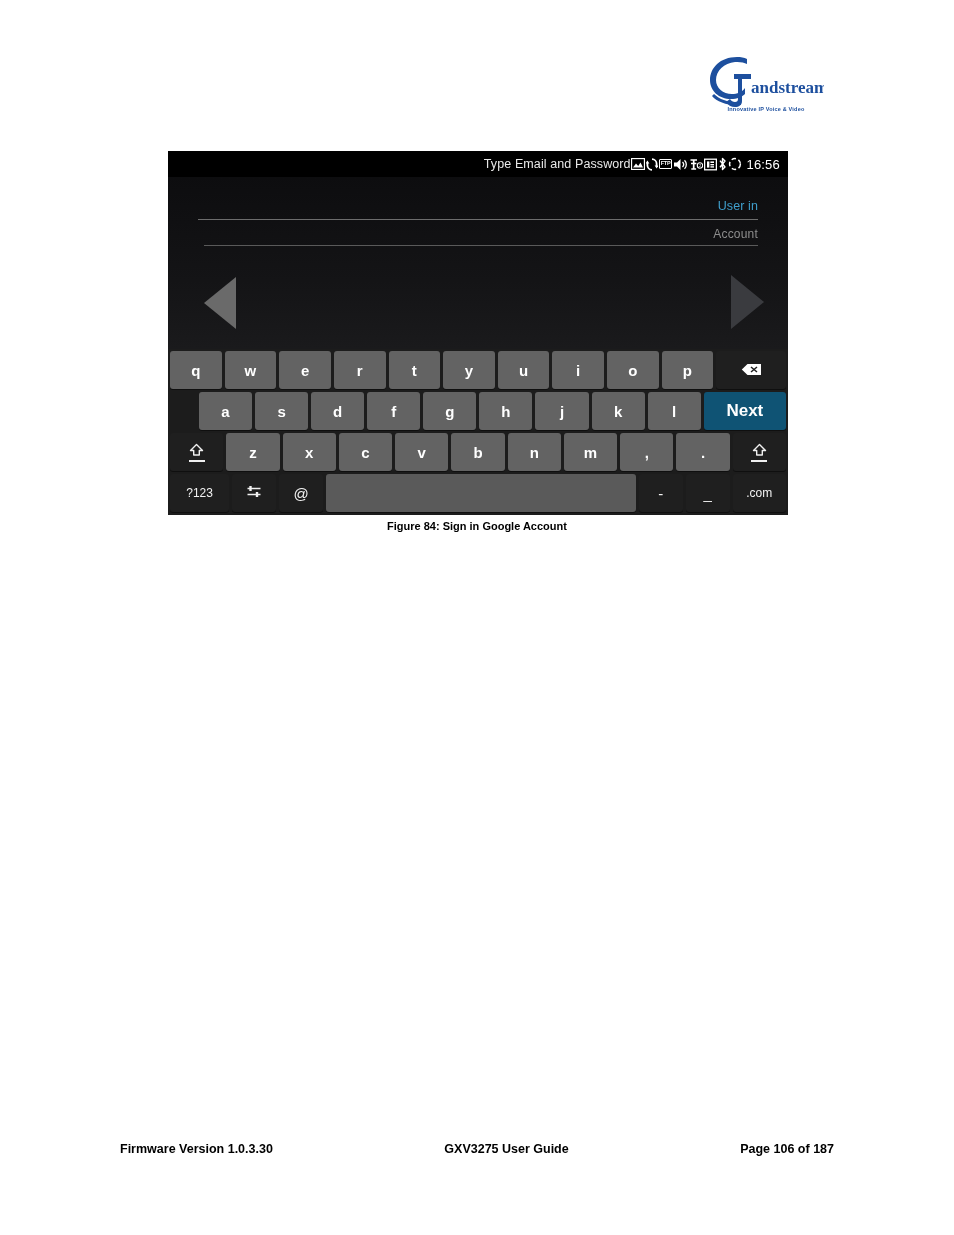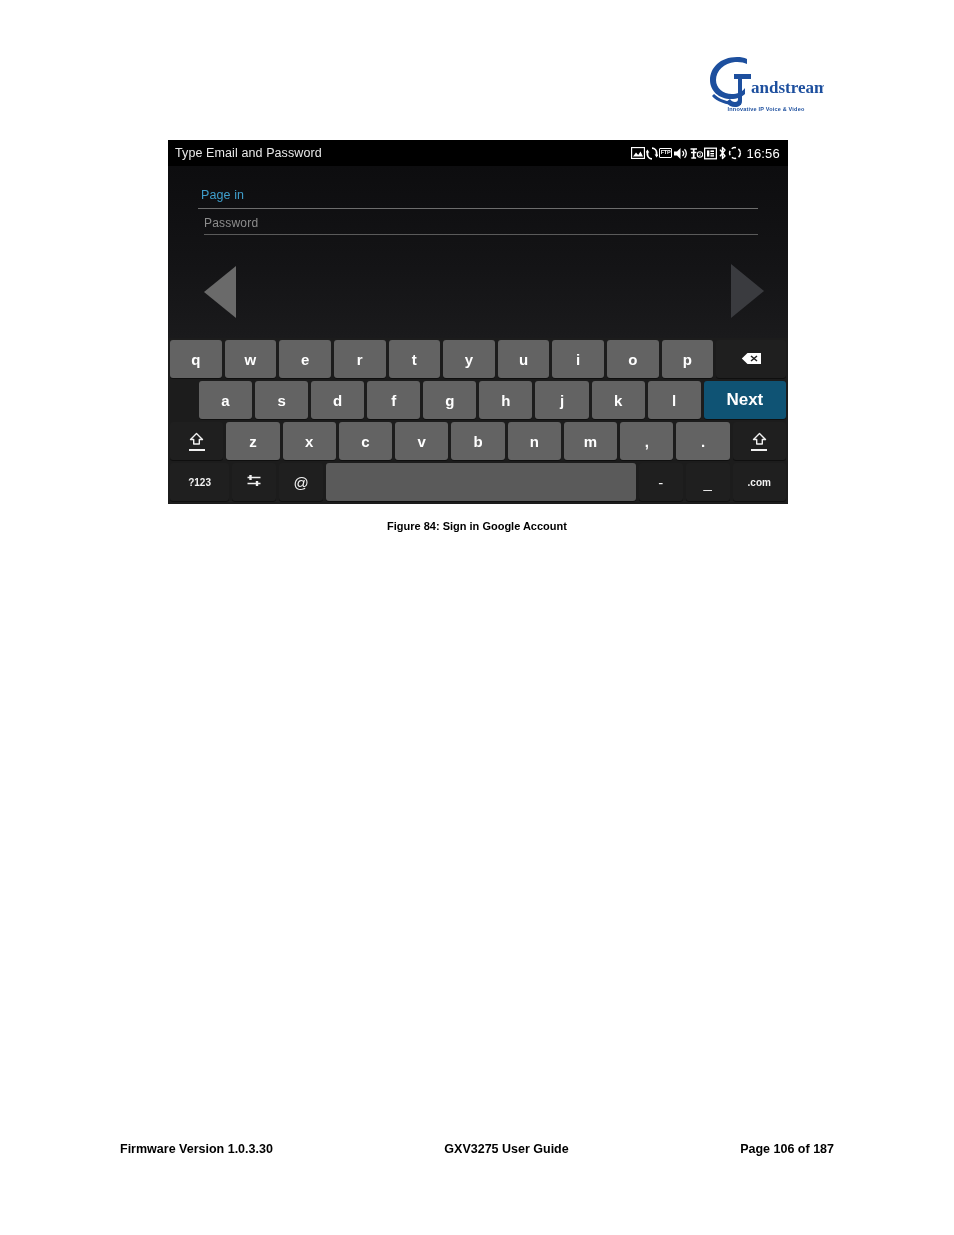--- a/index.html
+++ b/index.html
@@ -44,26 +44,27 @@
     color: #1d4f9e;
     font-family: "Liberation Sans", sans-serif;
     font-weight: bold;
     white-space: nowrap;
   }
 
   
   .device-shot {
     position: absolute;
     left: 168px;
-    top: 140px;
+    top: 151px;
     width: 620px;
     height: 364px;
     background: #0a0a0a;
     overflow: hidden;
     font-family: "Liberation Sans", sans-serif;
+    text-align: right;
   }
 
   
   .statusbar {
     height: 26px;
     background: #000000;
     display: flex;
     align-items: center;
     padding: 0 8px 0 7px;
     box-sizing: border-box;
@@ -204,21 +205,21 @@
   }
   .key-accent {
     background: #0f5374;
     color: #ffffff;
     font-size: 17px;
     font-weight: bold;
   }
   .key-space {
     background: #5a5a5a;
   }
-  .key-small { font-size: 10px; font-weight: bold; }
+  .key-small { font-size: 12px; font-weight: normal; }
   .key-punct { font-size: 15px; font-weight: bold; }
 
   .row1 .key { flex: 1 1 0; }
   .row1 .key-bs { flex: 1.35 1 0; }
 
   .row2 { padding: 0 0 0 0; }
   .row2 .spacer-l { flex: 0 0 26px; }
   .row2 .key { flex: 1 1 0; }
   .row2 .key-next { flex: 1.55 1 0; }
 
@@ -360,26 +361,26 @@
         <svg width="14" height="14" viewBox="0 0 14 14">
             <circle cx="7" cy="7" r="5.4" fill="none" stroke="#fff" stroke-width="1.5" stroke-dasharray="4.5 2.6"></circle>
           </svg>
       </span>
 
       <span class="sb-clock">16:56</span>
     </div>
   </div>
 
   <div class="content">
-    <div class="signin-label">Page in</div>
+    <div class="signin-label">User in</div>
     <div class="rule-gray"></div>
 
 
     <div class="field">
-      <div class="field-text">Password</div>
+      <div class="field-text">Account</div>
       <div class="field-underline"></div>
     </div>
 
     <div class="nav-arrows">
       <div class="arrow-left"></div>
       <div class="arrow-right"></div>
     </div>
   </div>
 
   <div class="keyboard">

